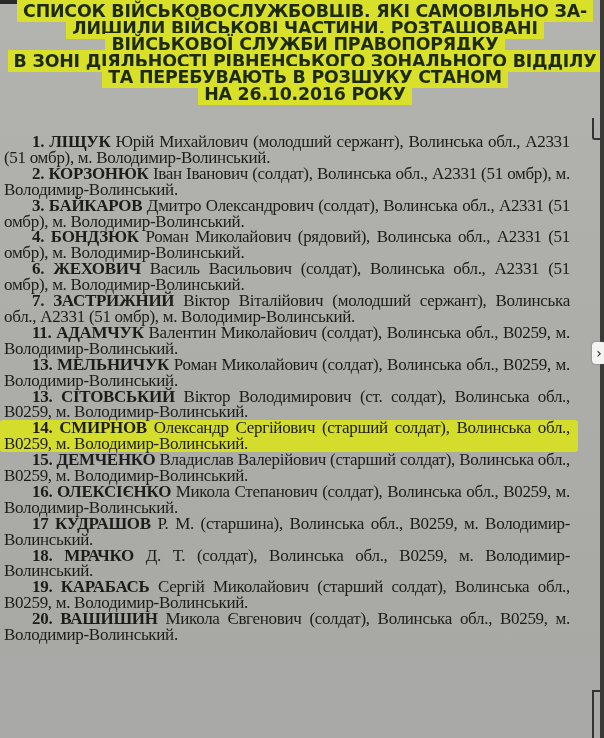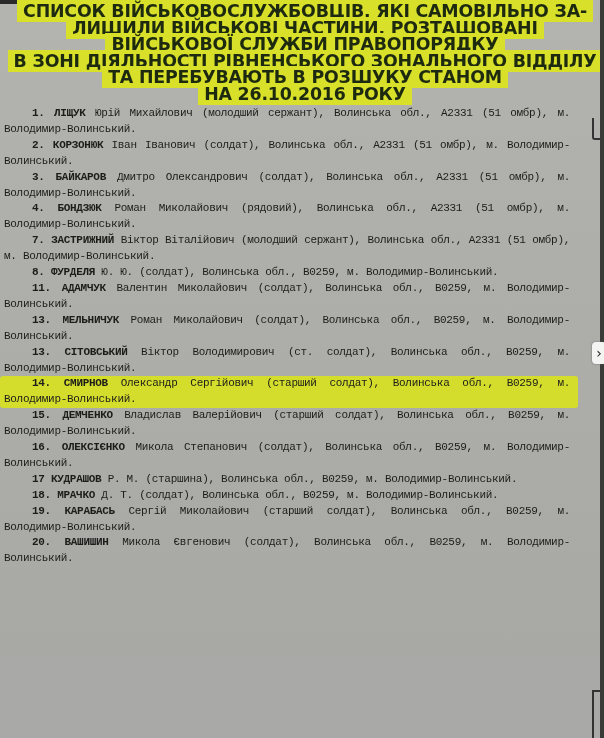--- a/index.html
+++ b/index.html
@@ -21,23 +21,23 @@
     color:#1d2a10; font-weight:bold; font-size:17.4px; line-height:16.6px;
     letter-spacing:-0.2px; font-family:"DejaVu Sans", sans-serif;
   }
   .header .hl {
     display:inline; background:#d8e02a;
     box-shadow: 6px 0 0 #d8e02a, -6px 0 0 #d8e02a;
     padding:1px 0;
   }
   .header .line { display:block; margin:0 auto; }
   .list {
-    position:absolute; left:4px; top:106px; width:566px;
-    color:#1c1c1a; font-size:11px; line-height:15.9px;
-    font-family:Liberation Mono, monospace; font-weight:bold;
+    position:absolute; left:4px; top:134px; width:566px;
+    color:#1c1c1a; font-size:17px; line-height:15.9px;
+    font-family:Liberation Serif, serif; font-weight:bold;
     text-align:justify; letter-spacing:-0.3px;
   }
   .entry { text-indent:28px; margin:0; }
   .entry .num { }
   .entry .surname { font-weight:bold; }
   .entry .given { font-weight:normal; }
   .entry.highlight { background:#d4dd2c; margin-left:-4px; padding-left:4px; margin-right:-8px; padding-right:8px; border-radius:3px; }
   .right-border {
     position:absolute; right:0; top:0; width:4px; height:738px; background:#3a3a38;
   }
@@ -69,22 +69,22 @@
     <span class="line"><span class="hl">В ЗОНІ ДІЯЛЬНОСТІ РІВНЕНСЬКОГО ЗОНАЛЬНОГО ВІДДІЛУ</span></span>
     <span class="line"><span class="hl">ТА ПЕРЕБУВАЮТЬ В РОЗШУКУ СТАНОМ</span></span>
     <span class="line"><span class="hl">НА 26.10.2016 РОКУ</span></span>
   </div>
 
   <div class="list">
     <p class="entry"><span class="num">1.</span> <span class="surname">ЛІЩУК</span> <span class="given">Юрій Михайлович (молодший сержант), Волинська обл., А2331 (51 омбр), м. Володимир-Волинський.</span></p>
     <p class="entry"><span class="num">2.</span> <span class="surname">КОРЗОНЮК</span> <span class="given">Іван Іванович (солдат), Волинська обл., А2331 (51 омбр), м. Володимир-Волинський.</span></p>
     <p class="entry"><span class="num">3.</span> <span class="surname">БАЙКАРОВ</span> <span class="given">Дмитро Олександрович (солдат), Волинська обл., А2331 (51 омбр), м. Володимир-Волинський.</span></p>
     <p class="entry"><span class="num">4.</span> <span class="surname">БОНДЗЮК</span> <span class="given">Роман Миколайович (рядовий), Волинська обл., А2331 (51 омбр), м. Володимир-Волинський.</span></p>
+    <p class="entry"><span class="num">6.</span> <span class="surname">ЖЕХОВИЧ</span> <span class="given">Василь Васильович (солдат), Волинська обл., А2331 (51 омбр), м. Володимир-Волинський.</span></p>
     <p class="entry"><span class="num">7.</span> <span class="surname">ЗАСТРИЖНИЙ</span> <span class="given">Віктор Віталійович (молодший сержант), Волинська обл., А2331 (51 омбр), м. Володимир-Волинський.</span></p>
-    <p class="entry"><span class="num">8.</span> <span class="surname">ФУРДЕЛЯ</span> <span class="given">Ю. Ю. (солдат), Волинська обл., В0259, м. Володимир-Волинський.</span></p>
     <p class="entry"><span class="num">11.</span> <span class="surname">АДАМЧУК</span> <span class="given">Валентин Миколайович (солдат), Волинська обл., В0259, м. Володимир-Волинський.</span></p>
     <p class="entry"><span class="num">13.</span> <span class="surname">МЕЛЬНИЧУК</span> <span class="given">Роман Миколайович (солдат), Волинська обл., В0259, м. Володимир-Волинський.</span></p>
     <p class="entry"><span class="num">13.</span> <span class="surname">СІТОВСЬКИЙ</span> <span class="given">Віктор Володимирович (ст. солдат), Волинська обл., В0259, м. Володимир-Волинський.</span></p>
     <p class="entry highlight"><span class="num">14.</span> <span class="surname">СМИРНОВ</span> <span class="given">Олександр Сергійович (старший солдат), Волинська обл., В0259, м. Володимир-Волинський.</span></p>
     <p class="entry"><span class="num">15.</span> <span class="surname">ДЕМЧЕНКО</span> <span class="given">Владислав Валерійович (старший солдат), Волинська обл., В0259, м. Володимир-Волинський.</span></p>
     <p class="entry"><span class="num">16.</span> <span class="surname">ОЛЕКСІЄНКО</span> <span class="given">Микола Степанович (солдат), Волинська обл., В0259, м. Володимир-Волинський.</span></p>
     <p class="entry"><span class="num">17</span> <span class="surname">КУДРАШОВ</span> <span class="given">Р. М. (старшина), Волинська обл., В0259, м. Володимир-Волинський.</span></p>
     <p class="entry"><span class="num">18.</span> <span class="surname">МРАЧКО</span> <span class="given">Д. Т. (солдат), Волинська обл., В0259, м. Володимир-Волинський.</span></p>
     <p class="entry"><span class="num">19.</span> <span class="surname">КАРАБАСЬ</span> <span class="given">Сергій Миколайович (старший солдат), Волинська обл., В0259, м. Володимир-Волинський.</span></p>
     <p class="entry"><span class="num">20.</span> <span class="surname">ВАШИШИН</span> <span class="given">Микола Євгенович (солдат), Волинська обл., В0259, м. Володимир-Волинський.</span></p>

